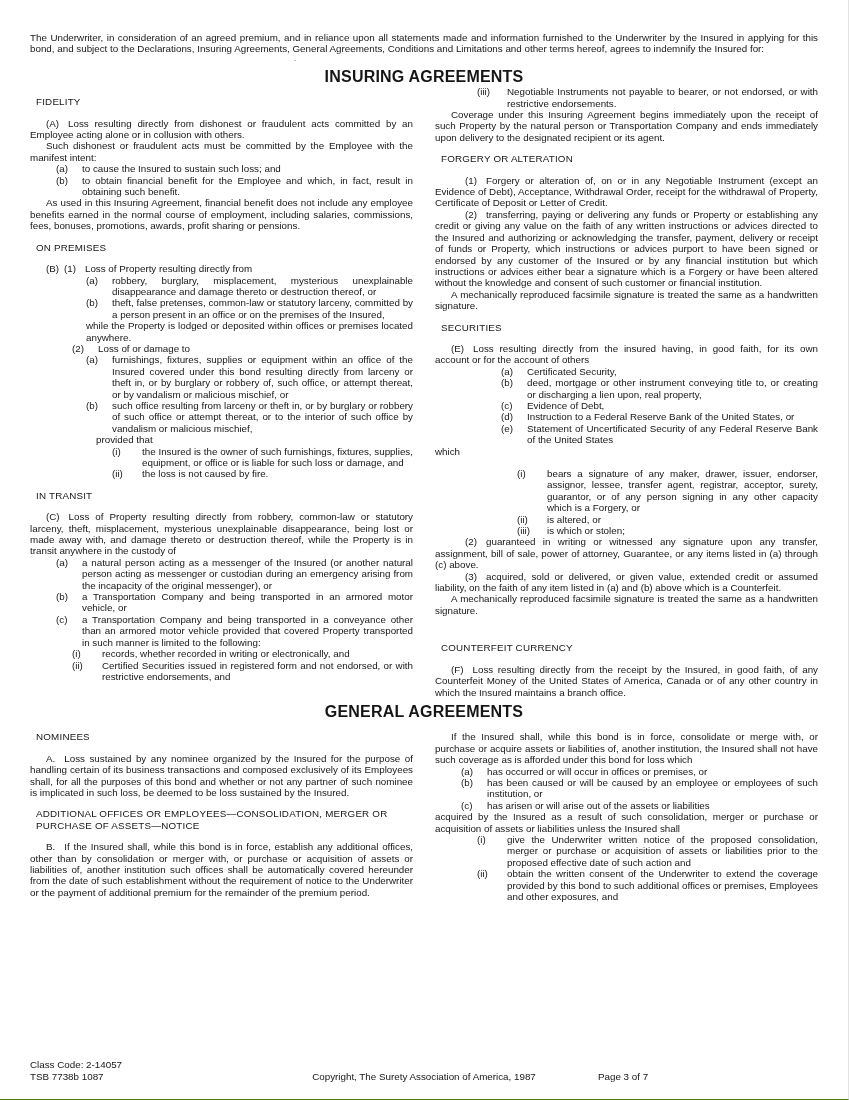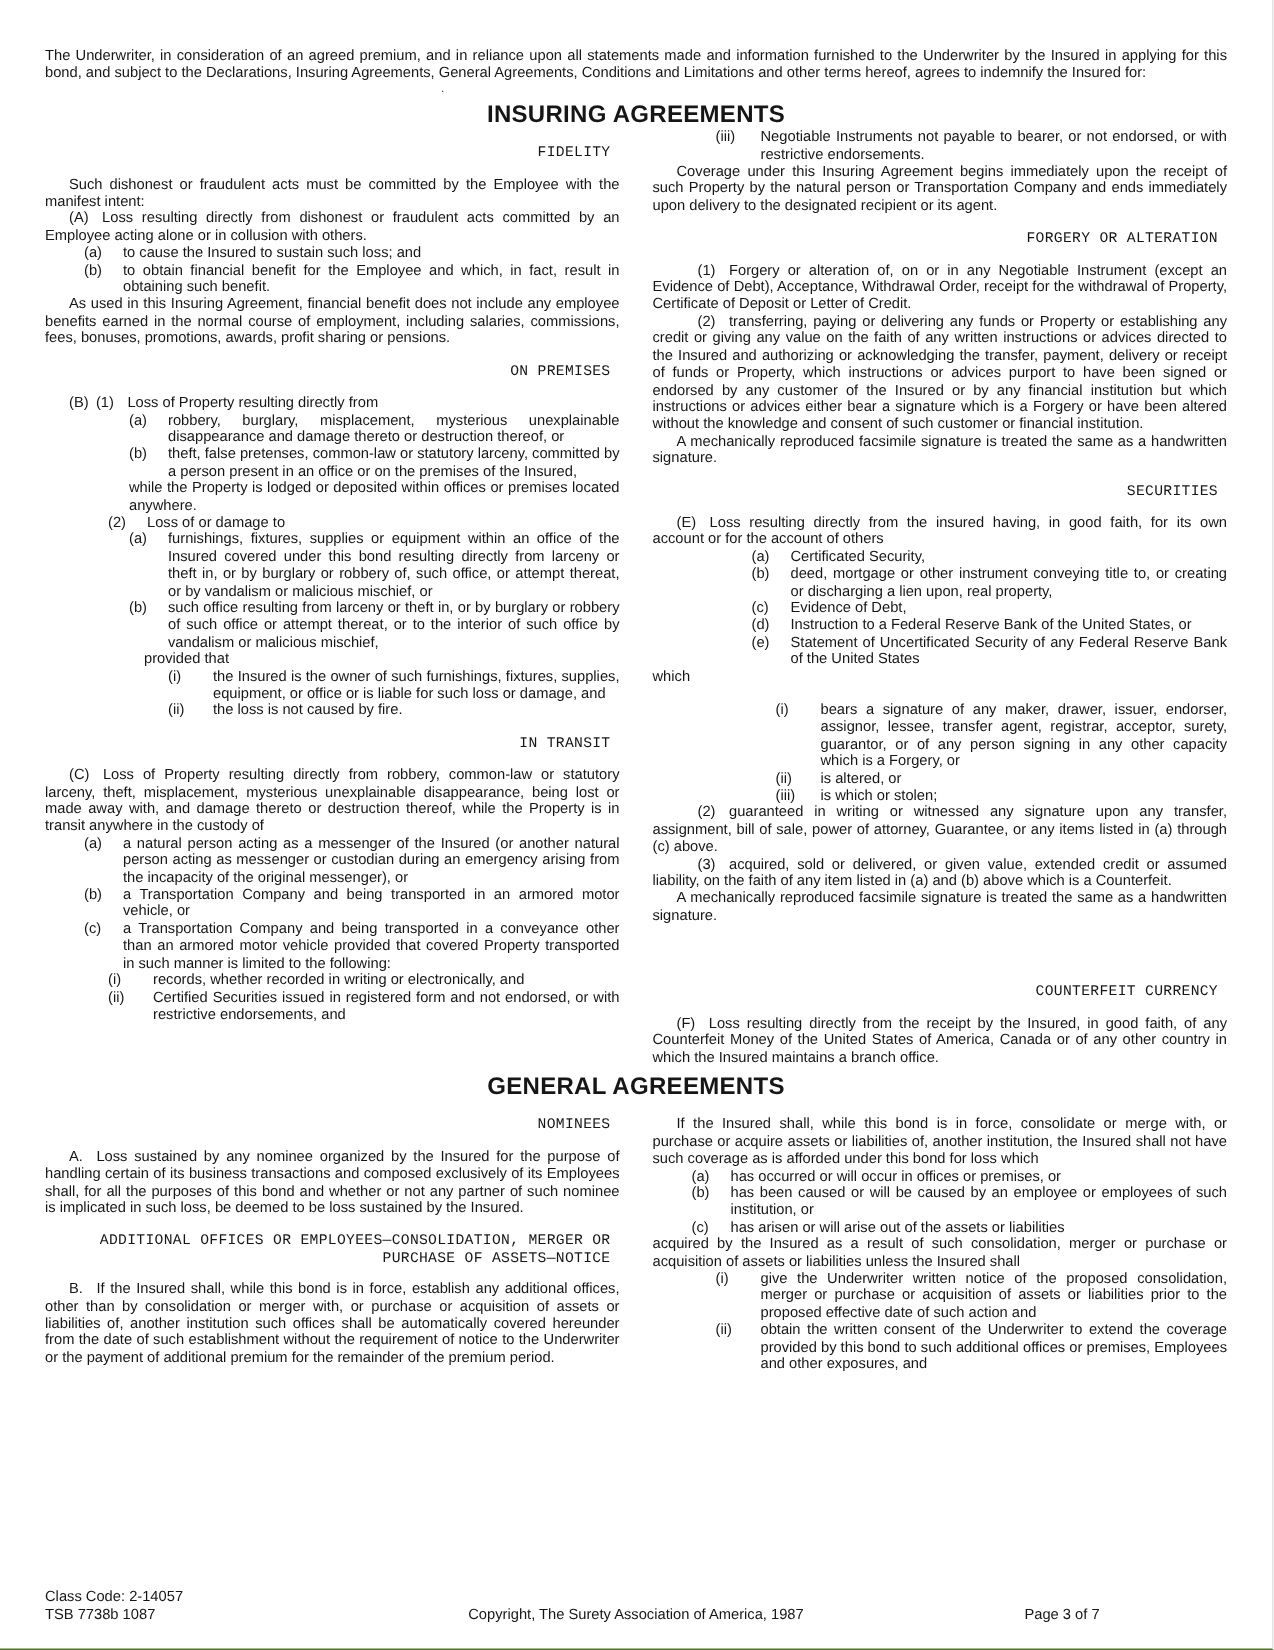--- a/index.html
+++ b/index.html
@@ -27,22 +27,22 @@
   .stray { height: 8px; font-size: 8px; line-height: 8px; padding-left: 264px; color: #444; }
   .main-head {
     text-align: center; font-weight: bold;
     font-size: 16px; margin: 8px 0 4px 0;
     letter-spacing: 0.2px;
   }
   .cols { display: flex; gap: 22px; }
   .col { flex: 1 1 0; min-width: 0; }
   .general .col:last-child { padding-top: 10px; }
 
-  .subhead { text-align: right; margin: 10px 6px; letter-spacing: 0.2px; font-family: Liberation Mono, monospace; }
-  .subhead.sp { margin-top: 39px; }
+  .subhead { text-align: left; margin: 10px 6px; letter-spacing: 0.2px; }
+  .subhead.sp { margin-top: 26px; }
 
   .para { text-align: justify; }
   .para.fi1 { text-indent: 16px; }
   .para.fi2 { text-indent: 30px; }
   .para.mb1 { margin-bottom: 11px; }
   .plabel { margin-right: 9px; white-space: pre; }
 
   .item { display: flex; }
   .item .lbl { flex: 0 0 auto; width: 26px; }
   .item .lbl.lw2 { width: 30px; }
@@ -52,38 +52,38 @@
   .ind3 { margin-left: 56px; }
   .ind4 { margin-left: 66px; }
   .ind5 { margin-left: 82px; }
 
   .footer {
     position: absolute; left: 30px; right: 30px; bottom: 17px;
     display: flex; align-items: flex-end;
   }
   .footer .f-left { width: 220px; }
   .footer .f-center { flex: 1 1 auto; text-align: center; }
-  .footer .f-right { width: 220px; text-align: center; }
+  .footer .f-right { width: 220px; text-align: left; }
 </style>
 </head>
 <body>
 
 <div class="page">
 
   <div class="intro">The Underwriter, in consideration of an agreed premium, and in reliance upon all statements made and information furnished to the Underwriter by the Insured in applying for this bond, and subject to the Declarations, Insuring Agreements, General Agreements, Conditions and Limitations and other terms hereof, agrees to indemnify the Insured for:</div>
 
   <div class="stray">.</div>
 
   <div class="main-head">INSURING AGREEMENTS</div>
 
   <div class="cols insuring">
     <div class="col">
         <div class="subhead">FIDELITY</div>
+        <div class="para fi1"><span class="plabel">(A)</span>Loss resulting directly from dishonest or fraudulent acts committed by an Employee acting alone or in collusion with others.</div>
         <div class="para fi1">Such dishonest or fraudulent acts must be committed by the Employee with the manifest intent:</div>
-        <div class="para fi1"><span class="plabel">(A)</span>Loss resulting directly from dishonest or fraudulent acts committed by an Employee acting alone or in collusion with others.</div>
         <div class="item ind1">
           <span class="lbl">(a)</span>
           <span class="txt">to cause the Insured to sustain such loss; and</span>
         </div>
         <div class="item ind1">
           <span class="lbl">(b)</span>
           <span class="txt">to obtain financial benefit for the Employee and which, in fact, result in obtaining such benefit.</span>
         </div>
         <div class="para fi1">As used in this Insuring Agreement, financial benefit does not include any employee benefits earned in the normal course of employment, including salaries, commissions, fees, bonuses, promotions, awards, profit sharing or pensions.</div>
         <div class="subhead">ON PREMISES</div>

